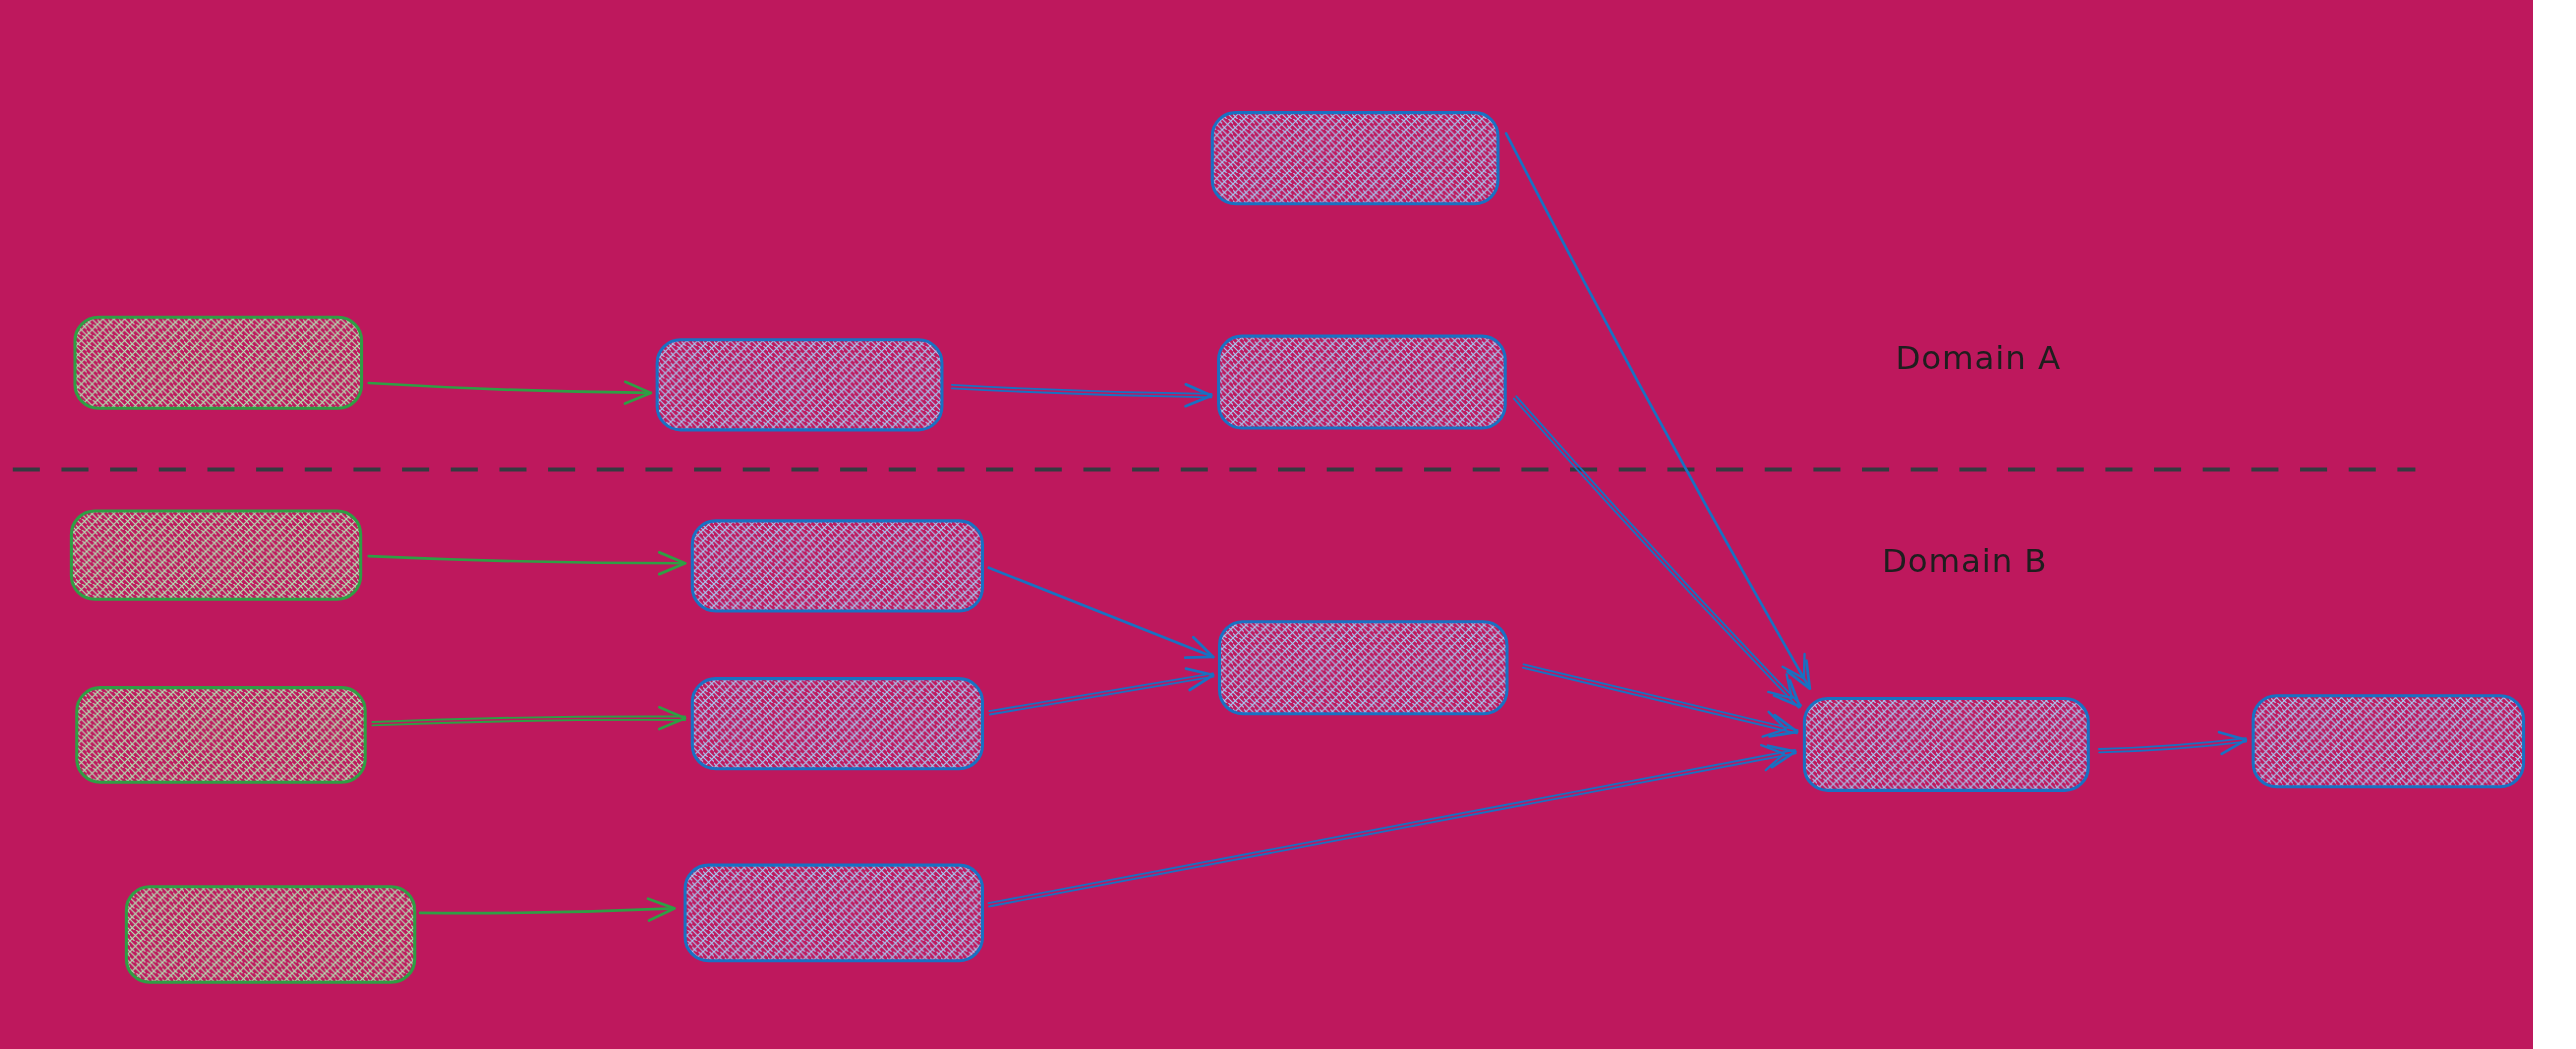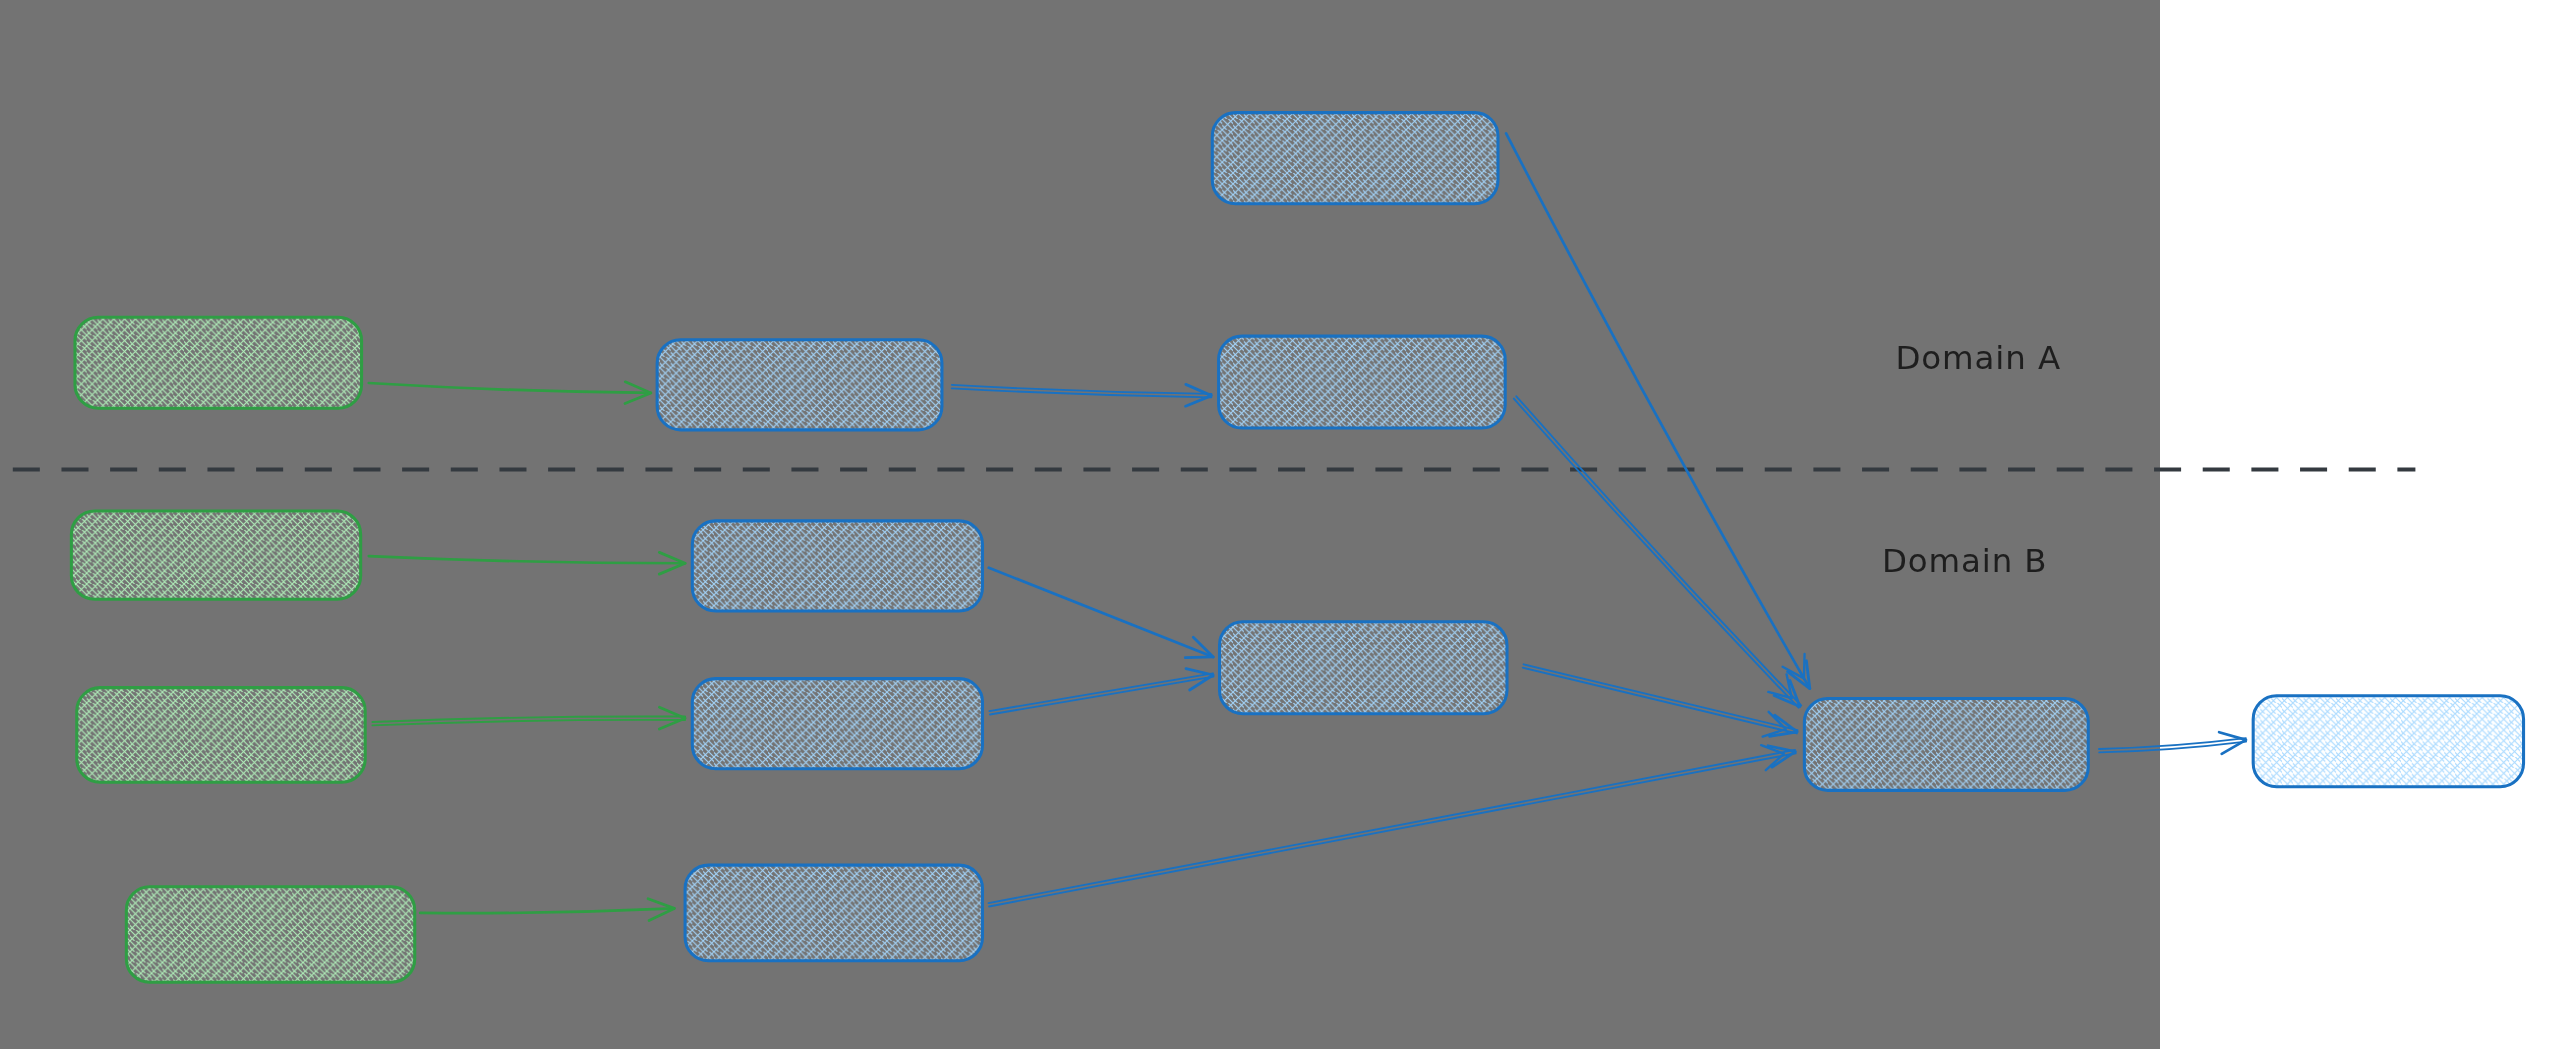--- a/index.html
+++ b/index.html
@@ -1,17 +1,17 @@
 <!DOCTYPE html>
 <html style="--blue-stroke: #1971c2; --green-stroke: #2f9e44; --divider: #343a40; --ink: #1e1e1e;font-size:14.4px"><head>
 <meta charset="utf-8">
 <style>
   html,body{margin:0;padding:0;background:#ffffff;}
   body{width:2576px;height:1049px;overflow:hidden;font-family:"DejaVu Sans",sans-serif;}
-  .canvas{position:relative;width:2160px;height:1049px;background:#737373;}
+  .canvas{position:relative;width:2533px;height:1049px;background:#be185d;}
   svg{position:absolute;left:0;top:0;}
   .node{stroke-width:3.4;}
   .node.blue{stroke:var(--blue-stroke,#1971c2);fill:url(#hatch-blue);}
   .node.green{stroke:var(--green-stroke,#2f9e44);fill:url(#hatch-green);}
   .divider{stroke:var(--divider,#343a40);stroke-width:4.5;stroke-dasharray:30 24;fill:none;stroke-linecap:butt;}
   .label{font-family:"DejaVu Sans",sans-serif;font-size:36px;font-weight:500;fill:var(--ink,#1e1e1e);letter-spacing:1px;}
 </style>
 </head>
 <body style="background: rgb(255, 255, 255);">
 

